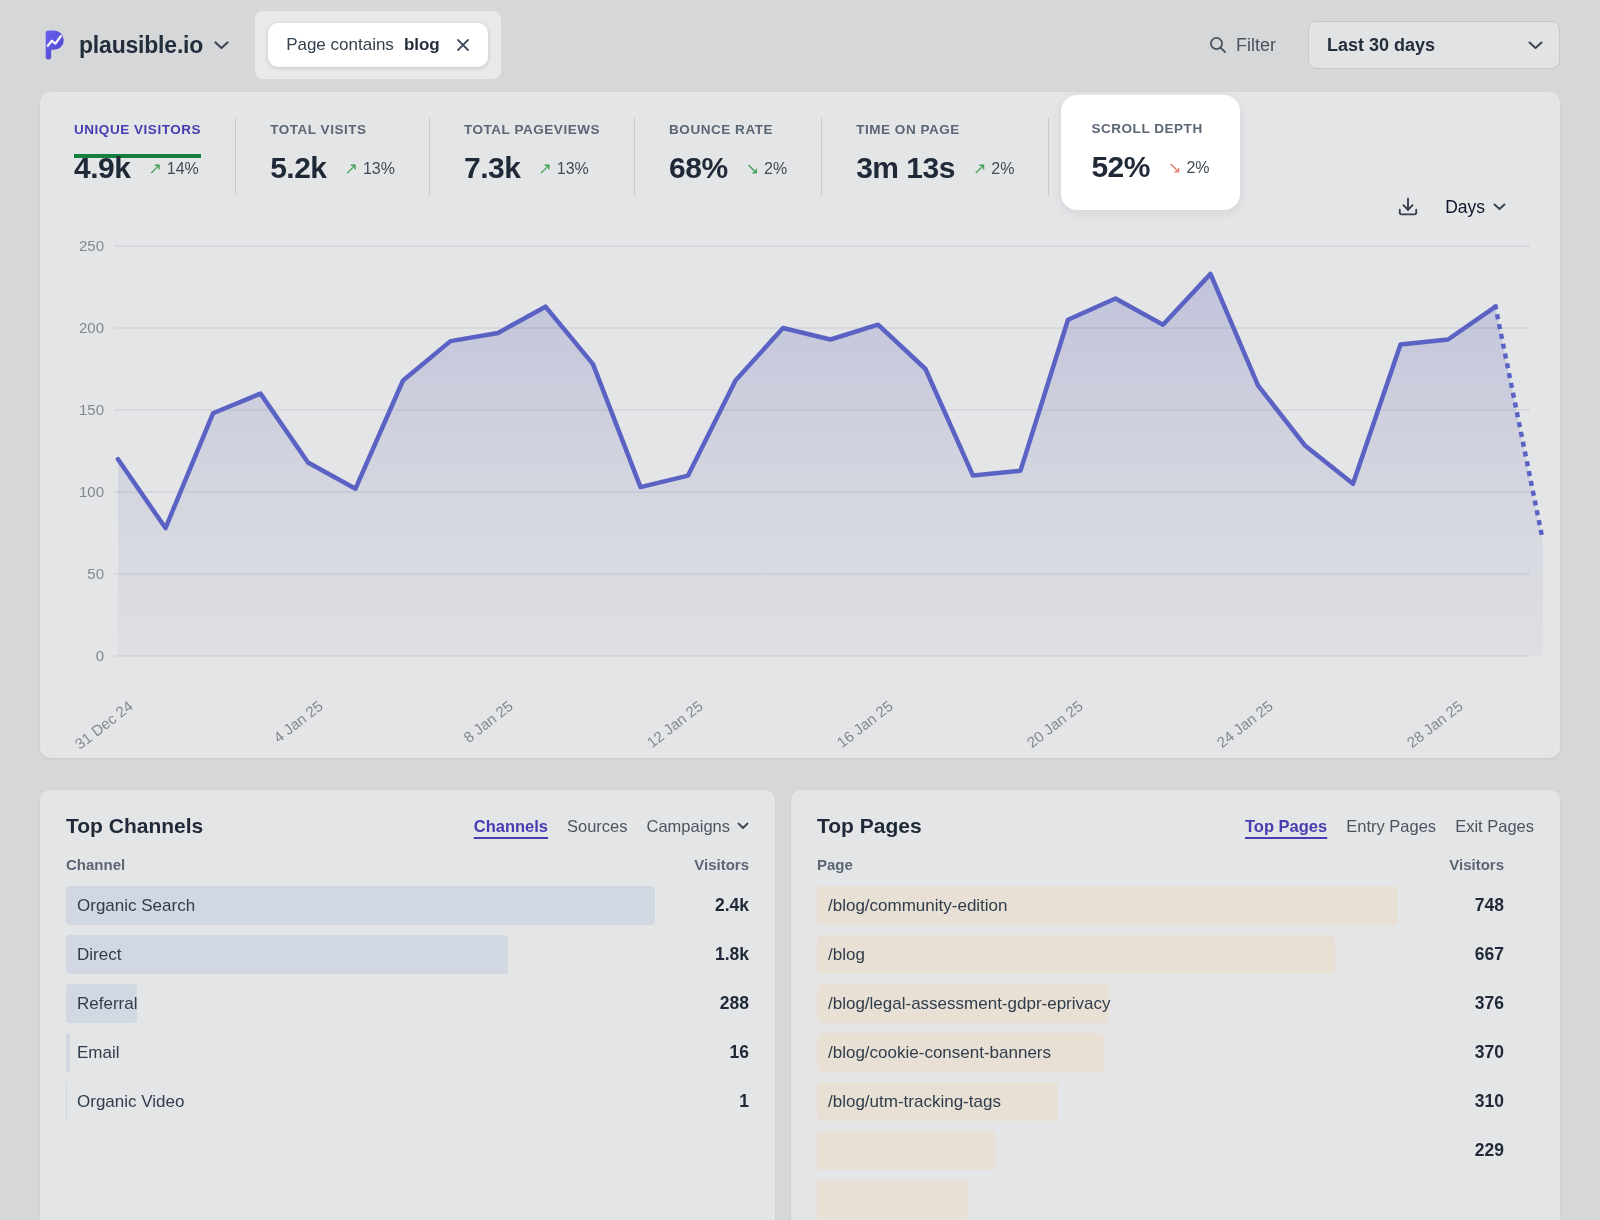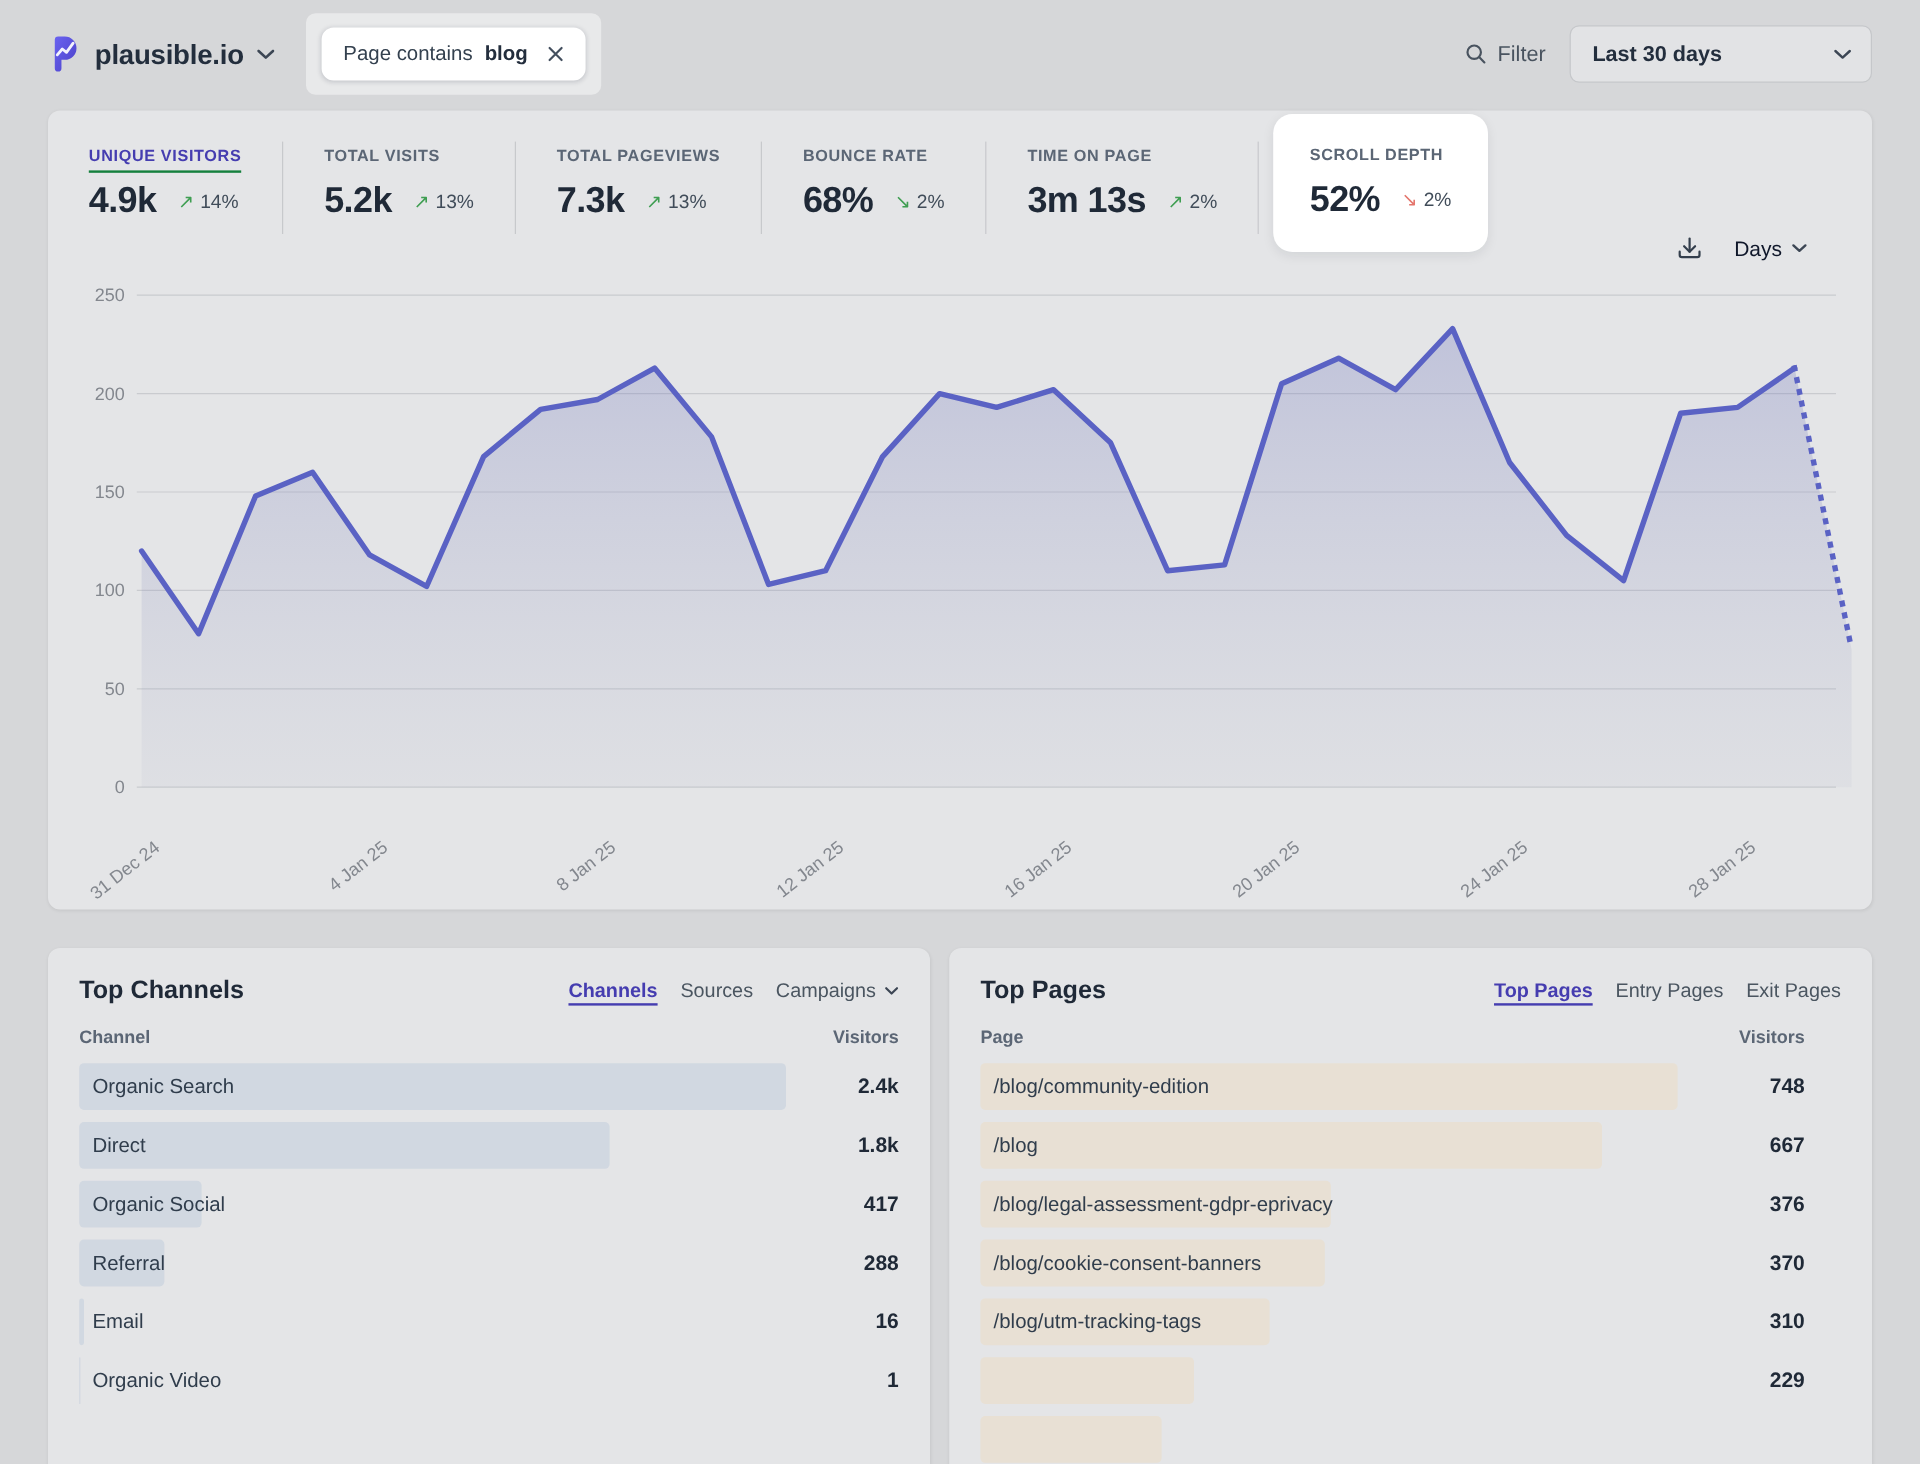--- a/index.html
+++ b/index.html
@@ -14,33 +14,33 @@
   .topbar { height:90px; display:flex; align-items:center; padding:16px 40px; }
   .brand { display:flex; align-items:center; gap:11px; cursor:pointer; }
   .brand-name { font-size:23px; font-weight:800; color:#232e3d; letter-spacing:-0.2px; }
   .chev { color:#3c4654; display:inline-flex; }
   .chip-ring { margin-left:26px; background:rgba(255,255,255,0.45); border-radius:8px; padding:12px 13px; }
   .chip { background:#fff; border-radius:10px; box-shadow:0 1px 4px rgba(15,23,42,0.18);
           padding:12px 18px; display:flex; align-items:center; gap:6px; font-size:17px; color:#34414f; }
   .chip b { font-weight:700; color:#232e3d; margin-left:4px; }
   .chip-close { margin-left:10px; display:inline-flex; cursor:pointer; color:#434f5e; }
   .spacer { flex:1; }
-  .filter-btn { display:flex; gap:9px; align-items:center; color:#49535f; font-size:18px; margin-right:20px; cursor:pointer; }
+  .filter-btn { display:flex; gap:9px; align-items:center; color:#49535f; font-size:18px; margin-right:32px; cursor:pointer; }
   .date-select { width:252px; height:48px; background:#e2e3e5; border:1px solid #c5c7ca; border-radius:8px;
                  display:flex; align-items:center; justify-content:space-between; padding:0 16px 0 18px;
                  font-size:18px; font-weight:600; color:#232e3d; cursor:pointer; }
   
   .main-panel { position:absolute; left:40px; top:92px; width:1520px; height:666px;
                 background:#e4e5e7; border-radius:10px; box-shadow:0 1px 3px rgba(0,0,0,0.07); }
   .stats { display:flex; align-items:flex-start; padding:26px 0 0 34px; }
   .stat { padding:4px 34px 10px 34px; border-right:1px solid #c7c9cc; min-height:66px; cursor:pointer; }
   .stat:first-child { padding-left:0; }
   .stat:last-child { border-right:none; }
   .stat-label { font-size:13.5px; font-weight:700; color:#5b6675; letter-spacing:0.04em; white-space:nowrap; }
-  .stat.active .stat-label span { color:#453db0; border-bottom:2px solid #15803d; padding-bottom:5px; }
+  .stat.active .stat-label span { color:#453db0; border-bottom:4px solid #15803d; padding-bottom:17px; }
   .stat-value-row { margin-top:14px; display:flex; align-items:center; gap:18px; }
   .stat-value { font-size:30px; font-weight:800; color:#1f2937; letter-spacing:-0.5px; white-space:nowrap; }
   .stat-delta { font-size:16px; color:#404c59; display:flex; gap:5px; align-items:baseline; white-space:nowrap; }
   .stat.highlight { background:#fff; border-radius:16px; border-right:none; margin-top:-23px; margin-left:12px;
                     padding:26px 30px; box-shadow:0 3px 10px rgba(15,23,42,0.08); }
   .chart-controls { position:absolute; top:104px; right:54px; display:flex; align-items:center; gap:26px; color:#0f172a; }
   .interval { display:flex; align-items:center; gap:8px; font-size:17.5px; cursor:pointer; }
   .dl { display:inline-flex; cursor:pointer; }
   svg.chart { position:absolute; left:0; top:136px; }
   
@@ -262,25 +262,20 @@
           <div class="t-bar" style="background: rgb(209, 216, 225); width: 86.3%;"></div>
           <span class="t-label">Organic Search</span>
           <span class="t-value">2.4k</span>
         </div>
         <div class="t-row">
           <div class="t-bar" style="background: rgb(209, 216, 225); width: 64.725%;"></div>
           <span class="t-label">Direct</span>
           <span class="t-value">1.8k</span>
         </div>
         <div class="t-row">
-          <div class="t-bar" style="background: rgb(209, 216, 225); width: 14.9946%;"></div>
-          <span class="t-label">Organic Social</span>
-          <span class="t-value">417</span>
-        </div>
-        <div class="t-row">
           <div class="t-bar" style="background: rgb(209, 216, 225); width: 10.356%;"></div>
           <span class="t-label">Referral</span>
           <span class="t-value">288</span>
         </div>
         <div class="t-row">
           <div class="t-bar" style="background: rgb(209, 216, 225); width: 0.575333%;"></div>
           <span class="t-label">Email</span>
           <span class="t-value">16</span>
         </div>
         <div class="t-row">

